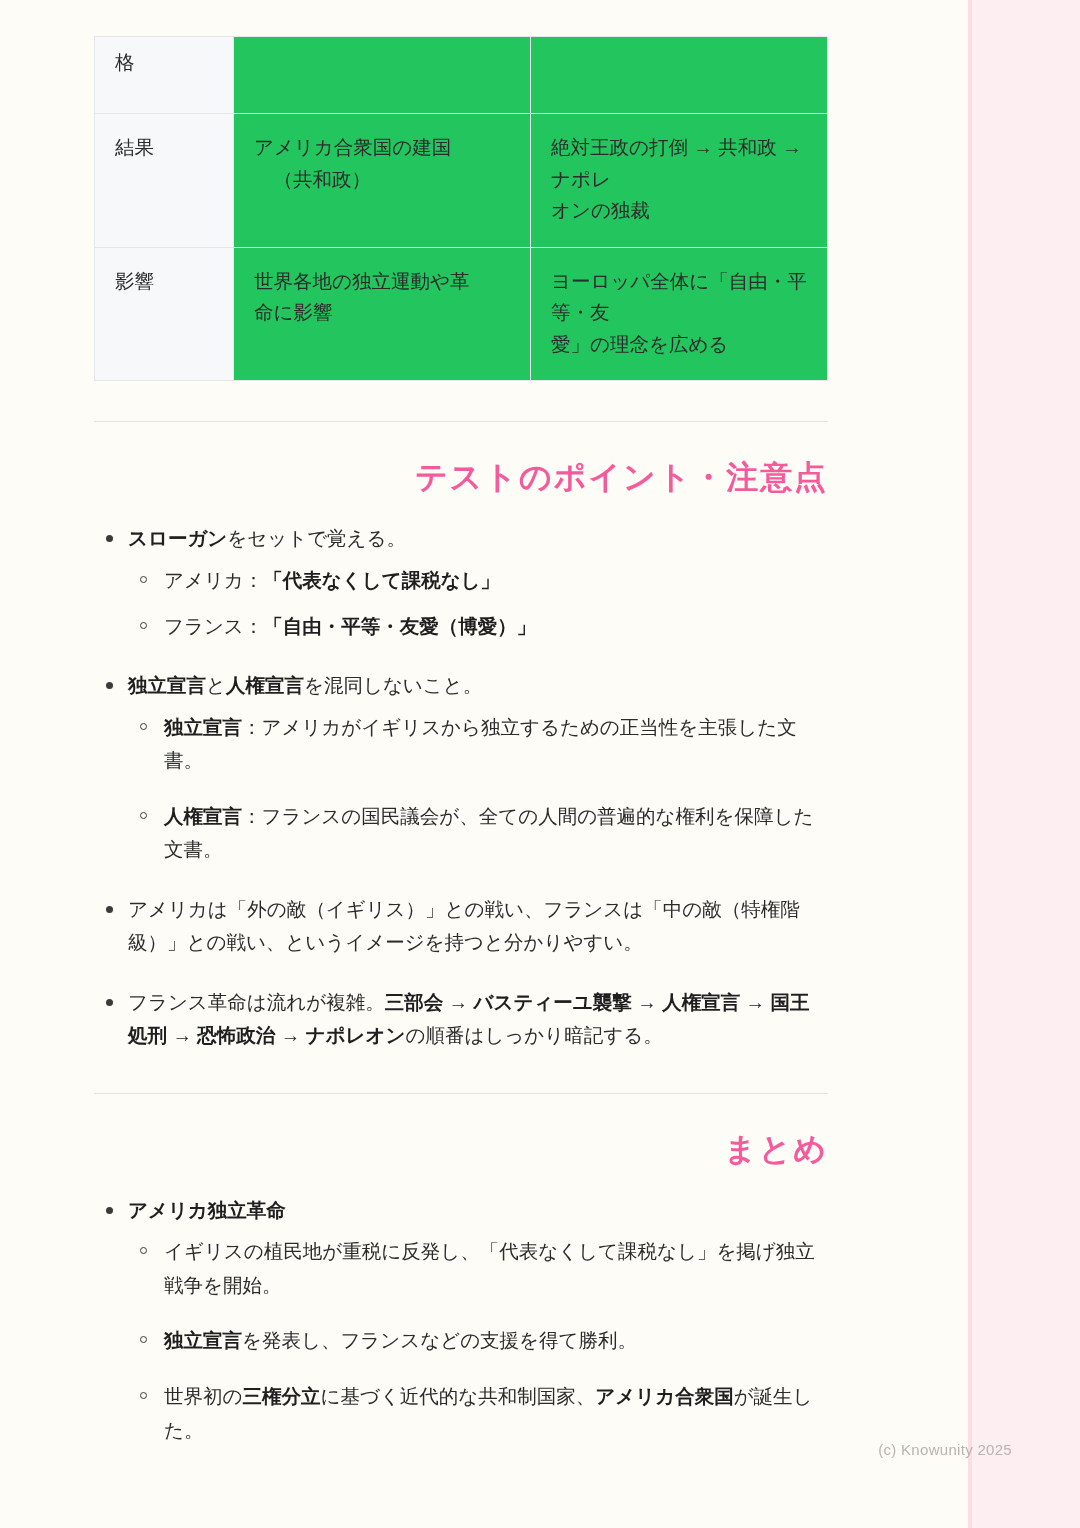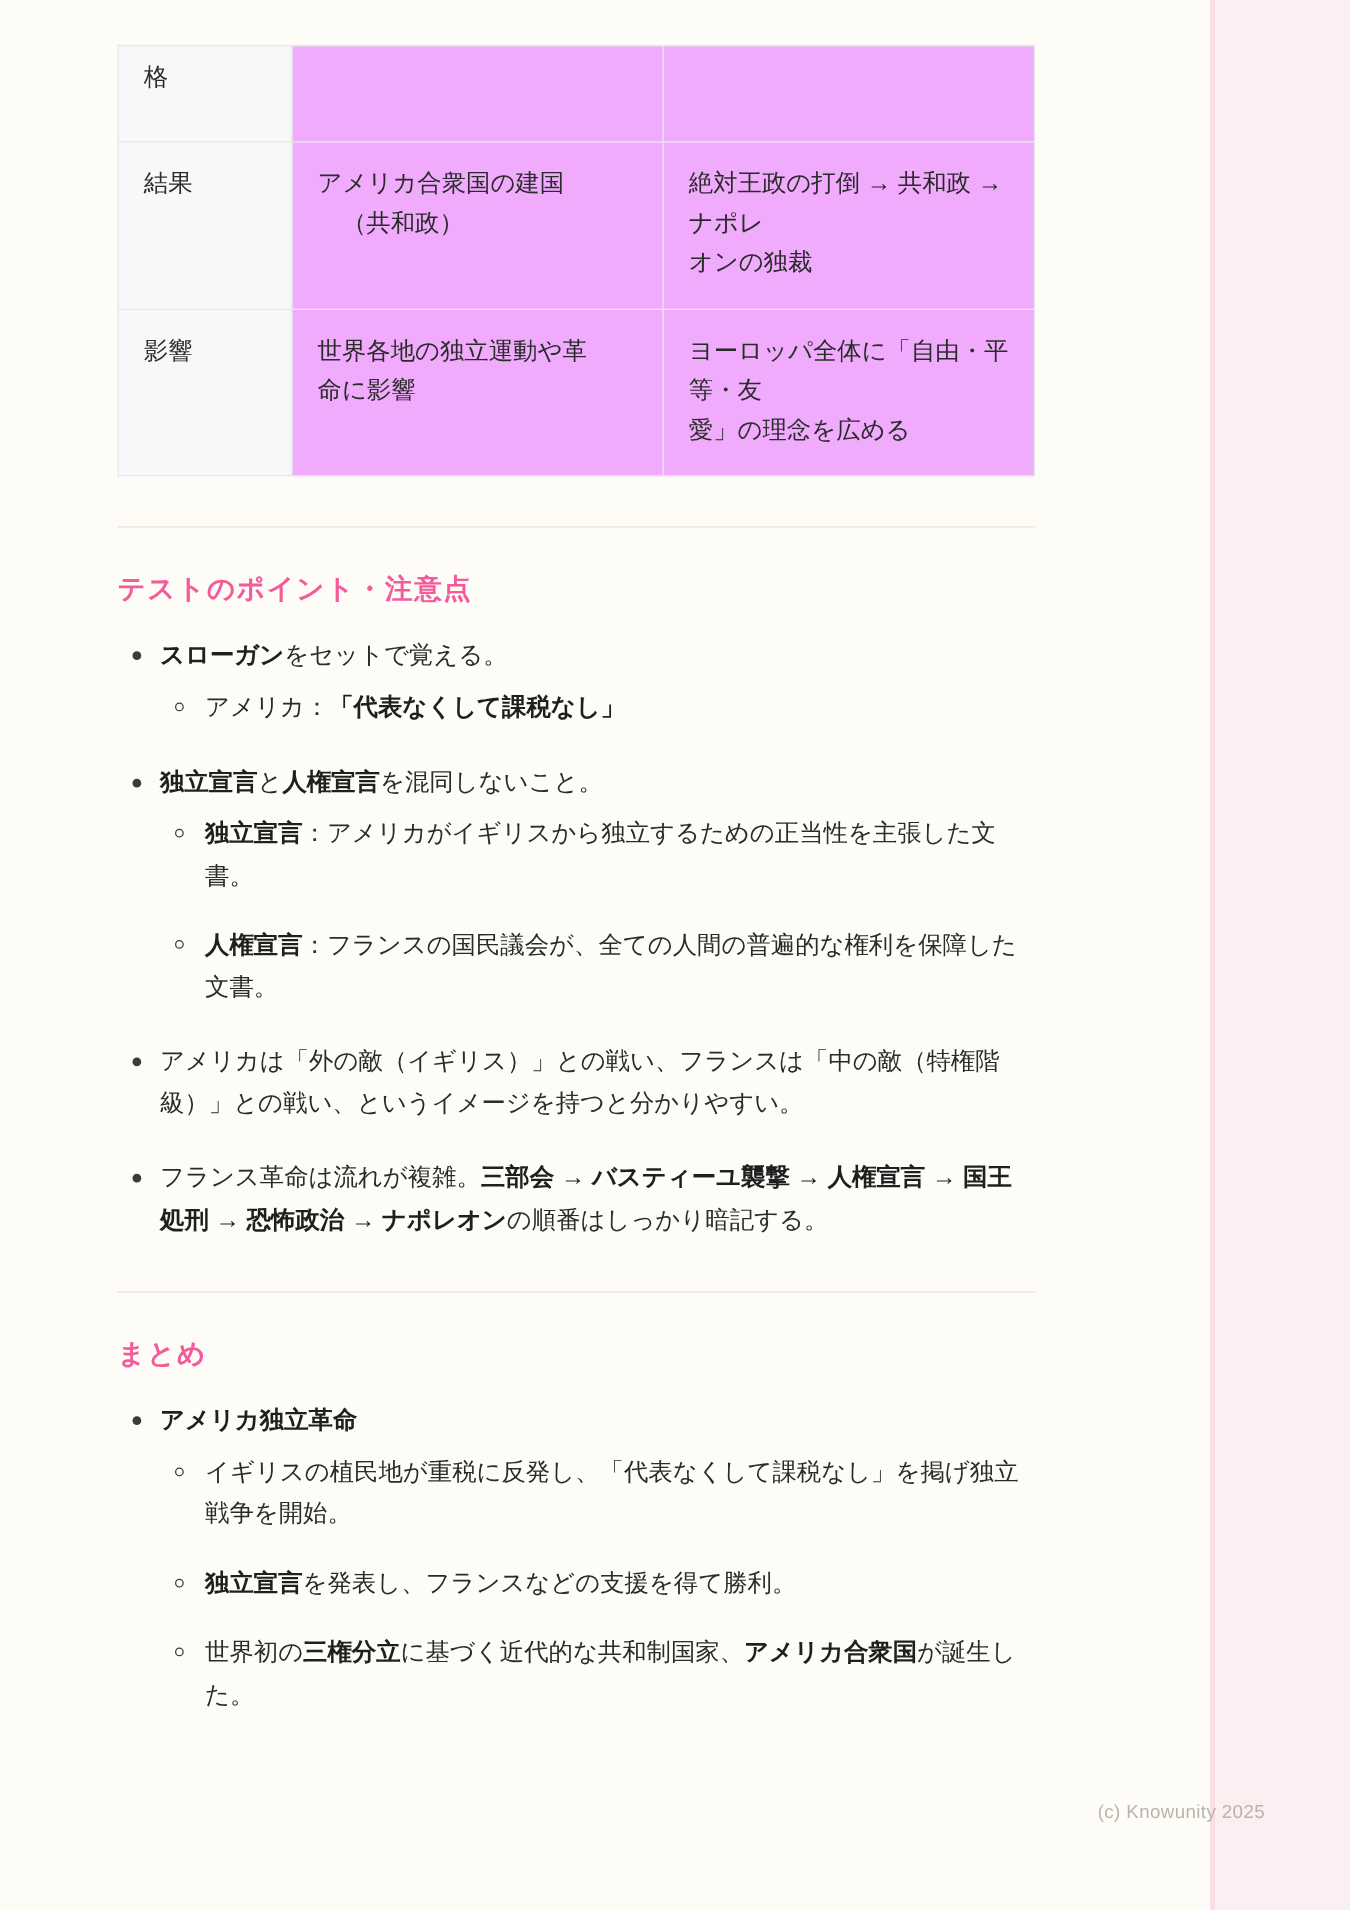--- a/index.html
+++ b/index.html
@@ -52,21 +52,21 @@
     table-layout: fixed;
     margin-top: 36px;
   }
   table.cmp td {
     border: 1px solid #e4e6ea;
     vertical-align: top;
     padding: 18px 20px 20px 20px;
     font-size: 19.5px;
     line-height: 1.62;
     color: #2b2b2b;
-    background: #f0abfc;
+    background: #22c55e;
   }
   table.cmp td.label {
     background: #f6f8fa;
     width: 98px;
     color: #2b2b2b;
   }
   table.cmp tr.first td {
     padding-top: 10px;
     height: 46px;
   }
@@ -77,24 +77,25 @@
   hr.sep {
     border: 0;
     border-top: 1px solid #e7e4dc;
     margin: 40px 0 0 0;
     width: 734px;
   }
 
   
   h2.sec {
     color: #f45b9b;
-    font-size: 22px;
+    font-size: 32px;
     font-weight: bold;
     letter-spacing: 0.06em;
     margin: 34px 0 22px 0;
+    text-align: right;
   }
 
   
   ul.lv1 {
     list-style: none;
     margin: 0;
     padding: 0;
   }
   ul.lv1 > li {
     position: relative;
@@ -198,20 +199,23 @@
 
     <h2 class="sec">テストのポイント・注意点</h2>
 
     <ul class="lv1 spaced">
       <li>
         <span><b>スローガン</b>をセットで覚える。</span>
         <ul class="lv2">
           <li>
             <span>アメリカ：<b>「代表なくして課税なし」</b></span>
           </li>
+          <li>
+            <span>フランス：<b>「自由・平等・友愛（博愛）」</b></span>
+          </li>
         </ul>
       </li>
       <li>
         <span><b>独立宣言</b>と<b>人権宣言</b>を混同しないこと。</span>
         <ul class="lv2 spaced">
           <li>
             <span><b>独立宣言</b>：アメリカがイギリスから独立するための正当性を主張した文書。</span>
           </li>
           <li>
             <span><b>人権宣言</b>：フランスの国民議会が、全ての人間の普遍的な権利を保障した文書。</span>

